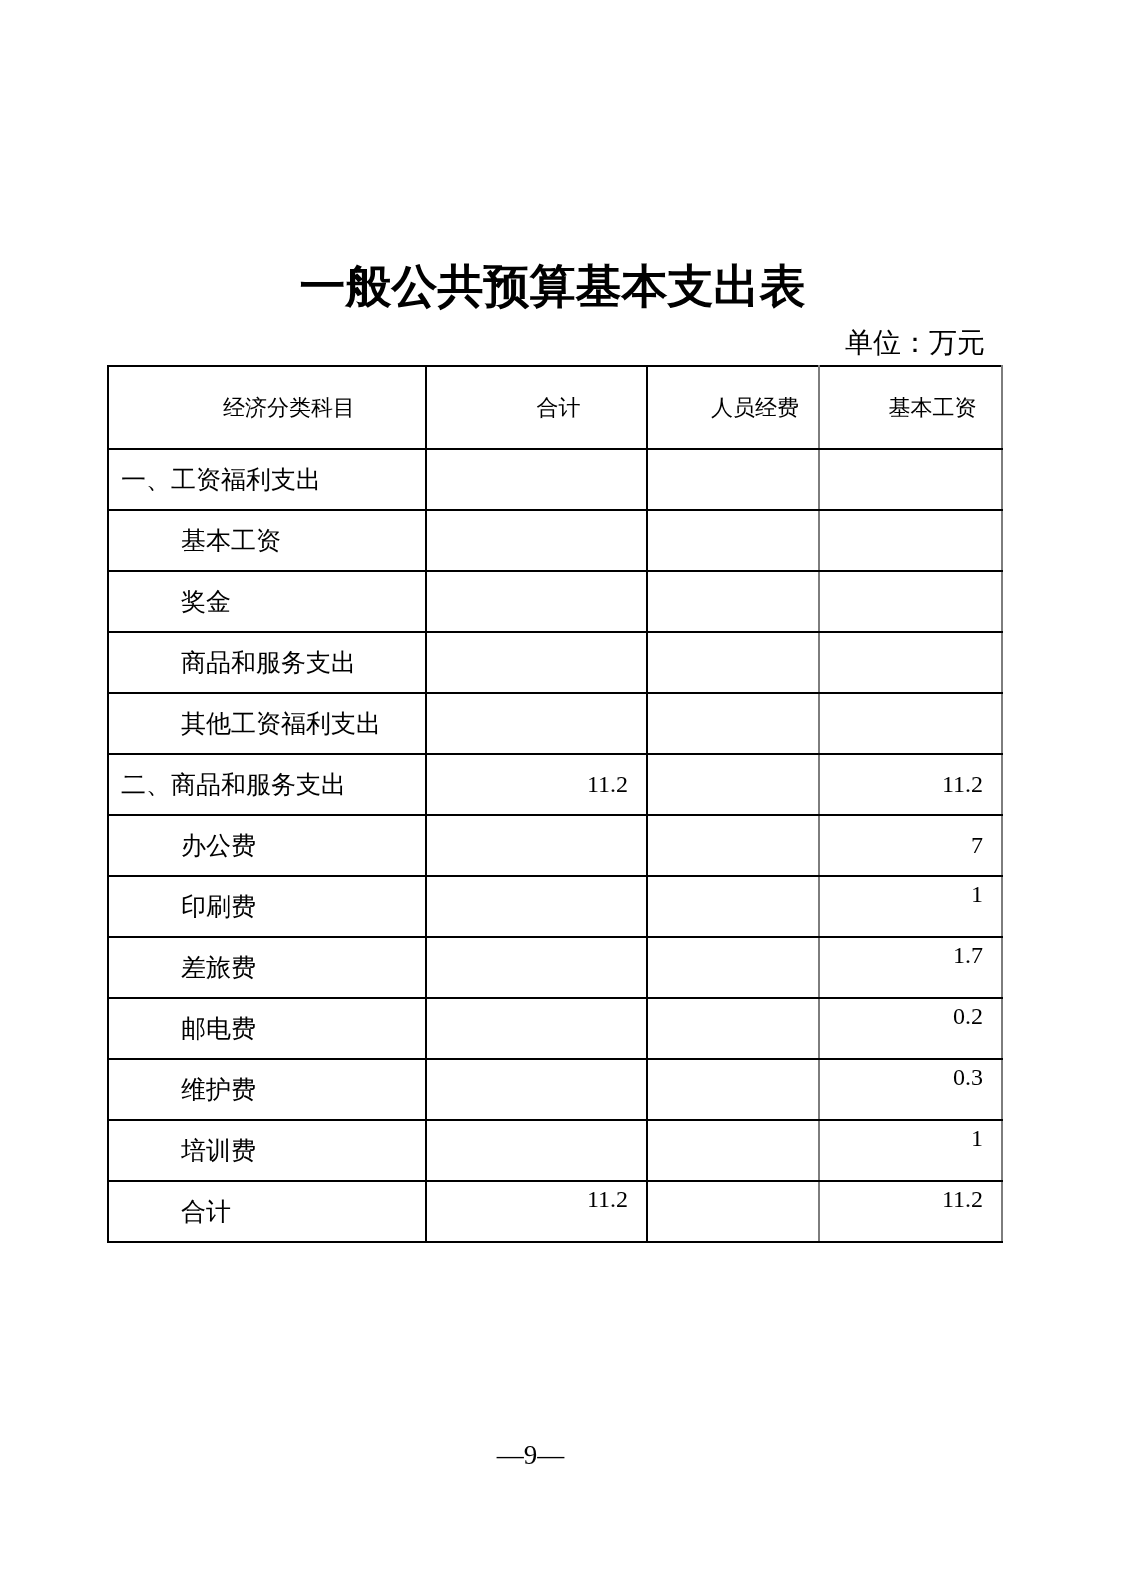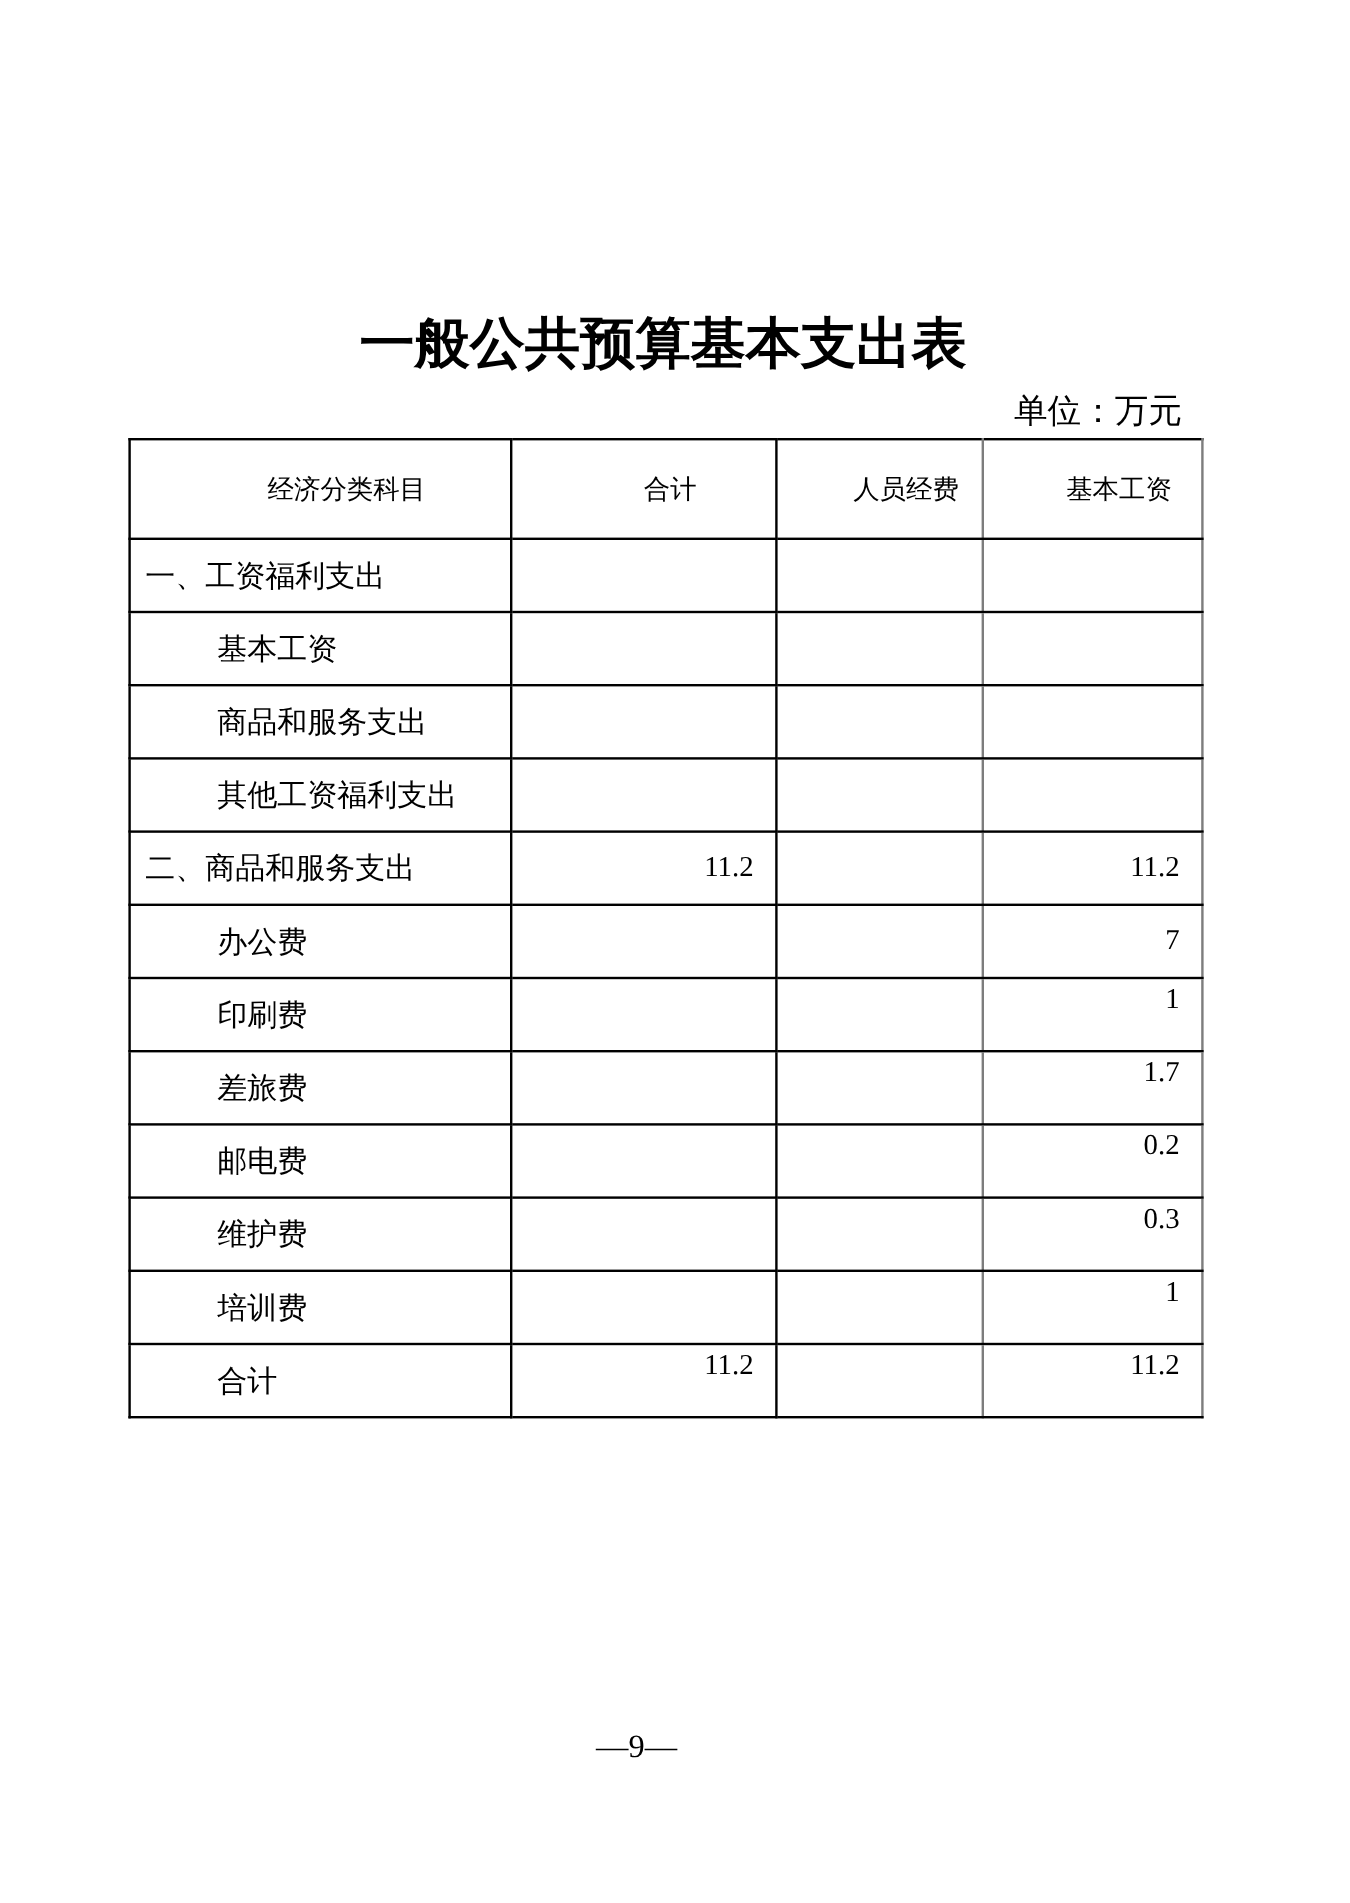--- a/index.html
+++ b/index.html
@@ -95,20 +95,26 @@
         <td class="num-cell"></td>
         <td class="num-cell"></td>
       </tr>
       <tr>
         <td class="label-cell lvl2">基本工资</td>
         <td class="num-cell"></td>
         <td class="num-cell"></td>
         <td class="num-cell"></td>
       </tr>
       <tr>
+        <td class="label-cell lvl2">奖金</td>
+        <td class="num-cell"></td>
+        <td class="num-cell"></td>
+        <td class="num-cell"></td>
+      </tr>
+      <tr>
         <td class="label-cell lvl2">商品和服务支出</td>
         <td class="num-cell"></td>
         <td class="num-cell"></td>
         <td class="num-cell"></td>
       </tr>
       <tr>
         <td class="label-cell lvl2">其他工资福利支出</td>
         <td class="num-cell"></td>
         <td class="num-cell"></td>
         <td class="num-cell"></td>

